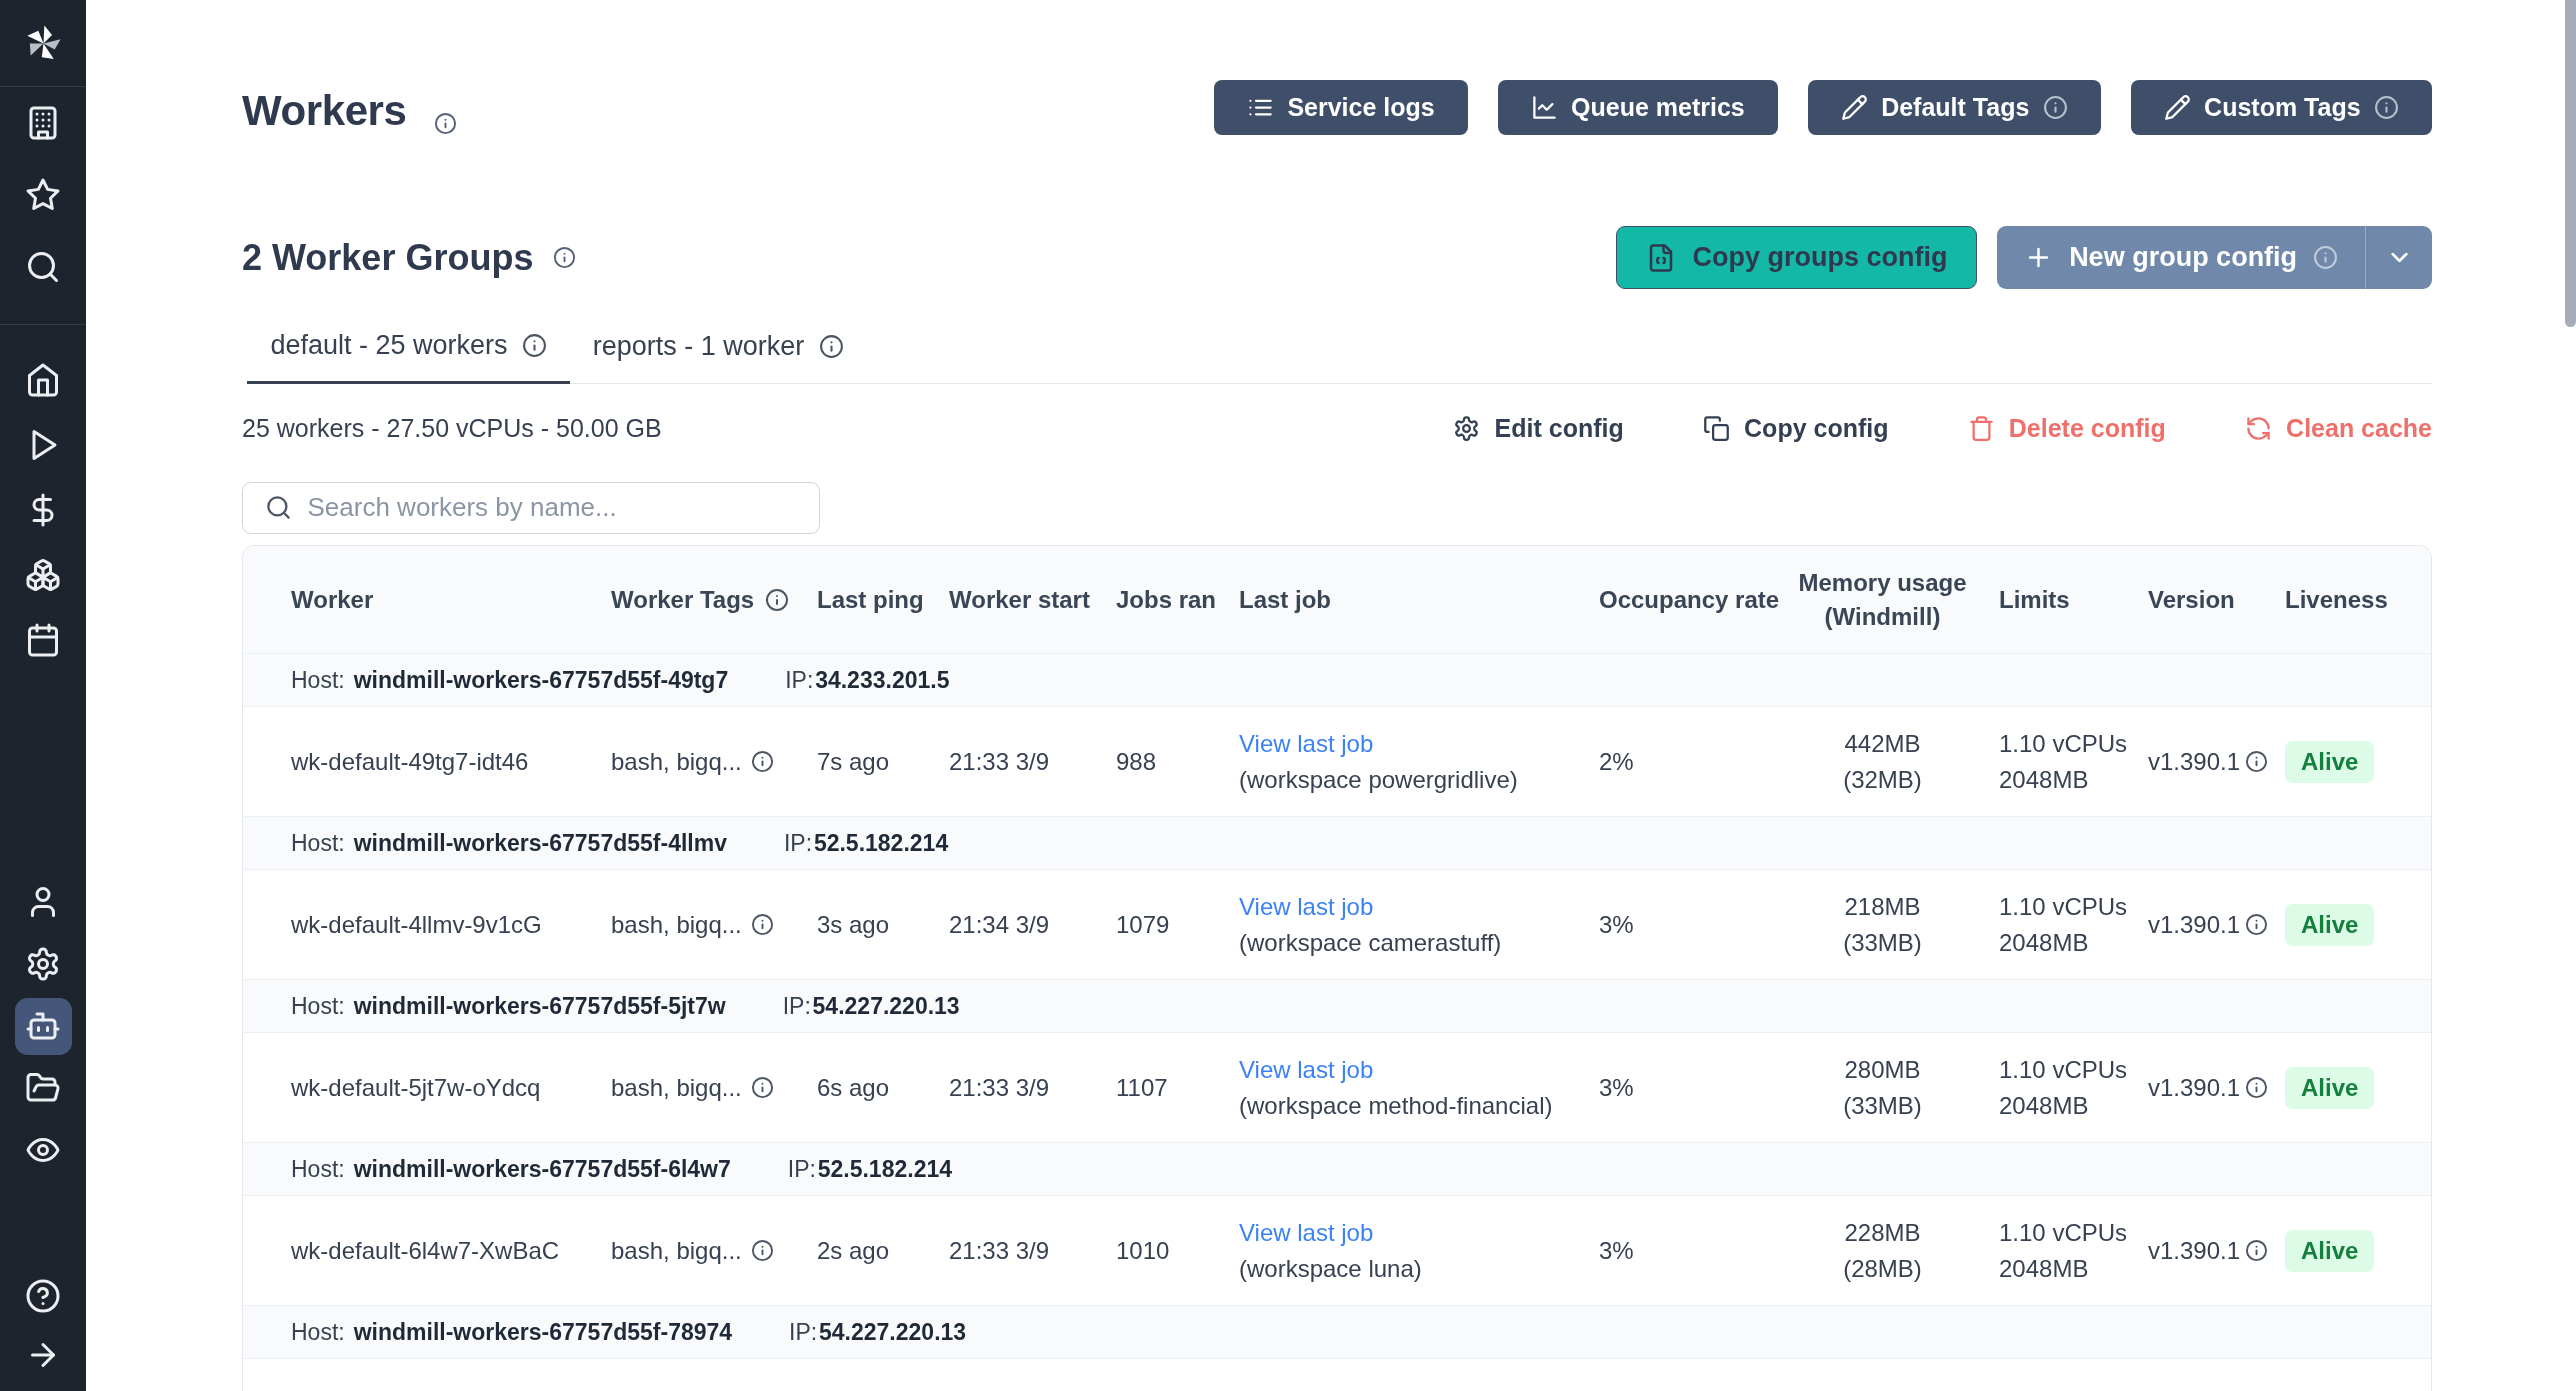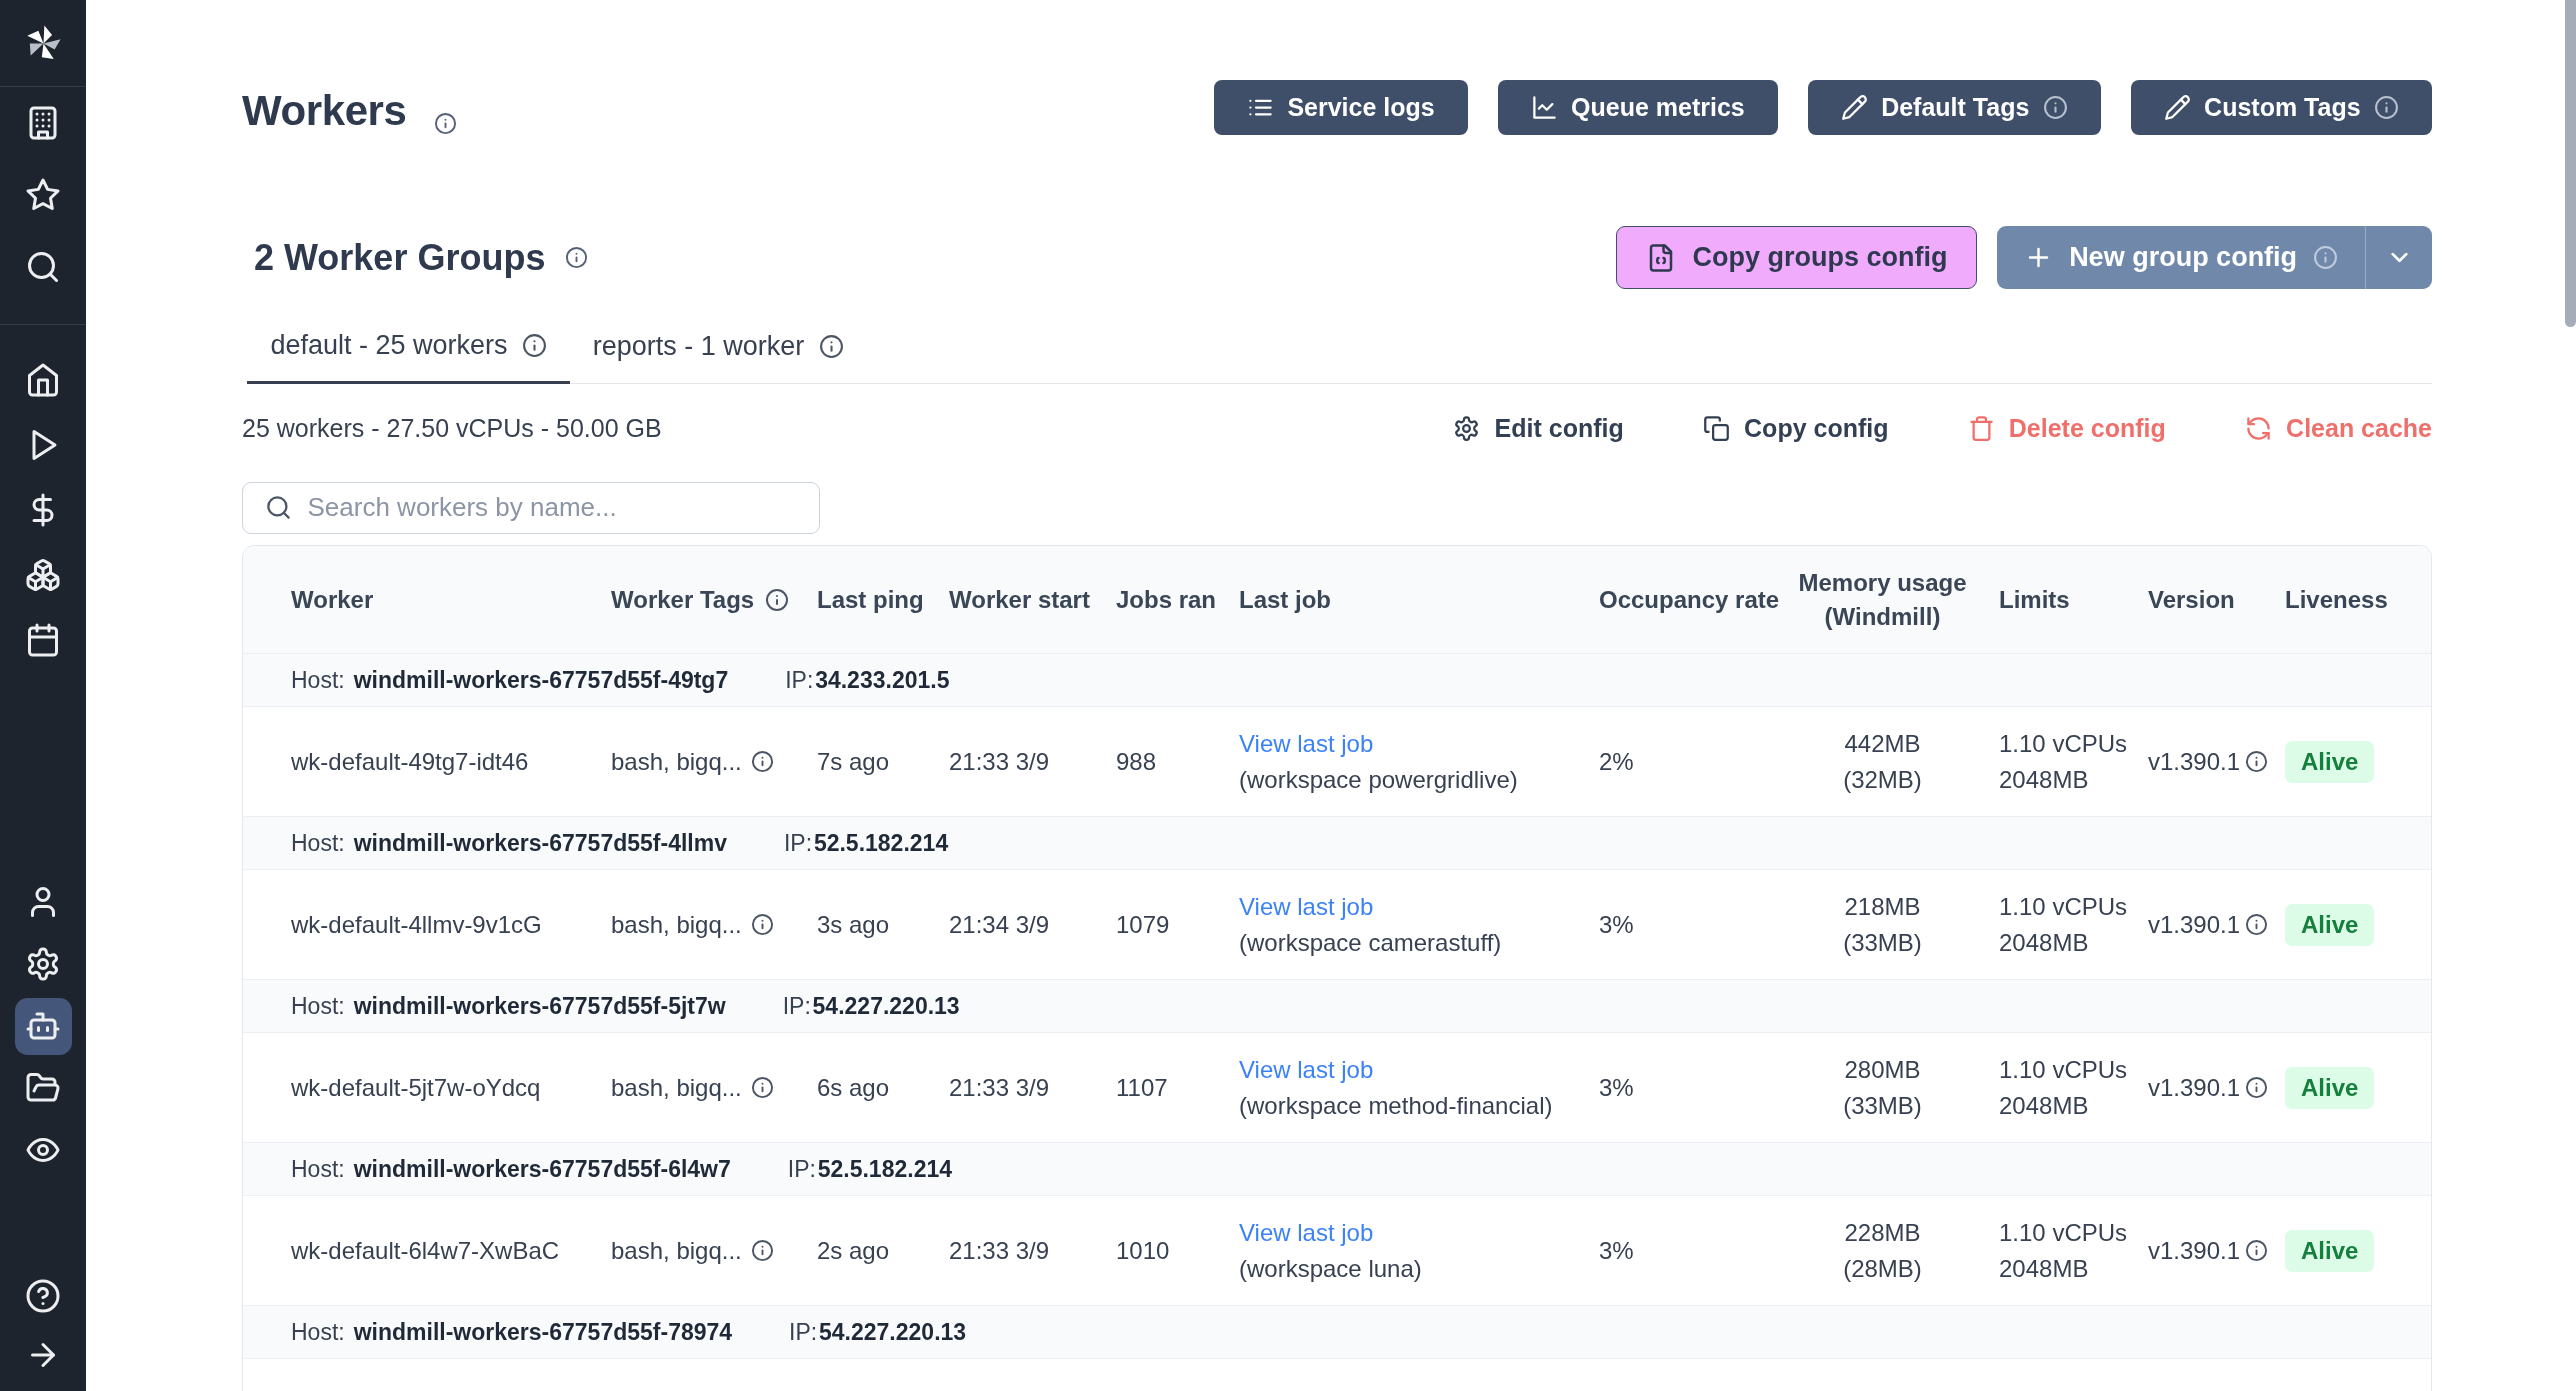--- a/index.html
+++ b/index.html
@@ -29,23 +29,23 @@
   .info-icon { width:23px; height:23px; color:#55607a; flex-shrink:0; }
   .hdr-buttons { display:flex; gap:30px; }
   .dark-btn { height:55px; background:#3f4e69; color:#fff; border:none; border-radius:8px;
     display:flex; align-items:center; gap:13.4px; padding:0 33px; font-size:25px; font-weight:bold;
     font-family:inherit; cursor:pointer; }
   .dark-btn svg.lead { width:27px; height:27px; }
   .dark-btn .btn-info { width:25px; height:25px; color:#cdd4df; opacity:.85; }
 
   .groups-row { margin-top:91px; display:flex; align-items:center; justify-content:space-between; }
   .groups-title-wrap { display:flex; align-items:center; gap:19.7px; }
-  .groups-title { font-size:36px; font-weight:bold; color:#2f3a4e;margin-left:12px; }
+  .groups-title { font-size:36px; font-weight:bold; color:#2f3a4e; }
   .groups-actions { display:flex; gap:19.7px; }
-  .outline-btn { height:63px; background:#f0abfc; border:1.8px solid #3f4e69; border-radius:9px; color:#2e3950;
+  .outline-btn { height:63px; background:#14b8a6; border:1.8px solid #3f4e69; border-radius:9px; color:#2e3950;
     display:flex; align-items:center; gap:16px; padding:12px 29px; font-size:27px; font-weight:bold; font-family:inherit; cursor:pointer; }
   .outline-btn svg { width:30px; height:30px; }
   .blue-btn { height:63px; background:#7089ab; border:none; border-radius:9px; color:#fff;
     display:flex; align-items:stretch; font-size:27px; font-weight:bold; font-family:inherit; cursor:pointer; padding:0; }
   .blue-btn .bb-main { display:flex; align-items:center; gap:16px; padding:4px 27px; }
   .blue-btn svg.plus { width:29px; height:29px; }
   .blue-btn .btn-info { width:25px; height:25px; color:#e2e8f2; opacity:.7; }
   .blue-btn .bb-split { width:0.9px; background:#9aabc4; margin:0; }
   .blue-btn .bb-caret { width:66px; display:flex; align-items:center; justify-content:center; }
   .blue-btn .bb-caret svg { width:27px; height:27px; }

